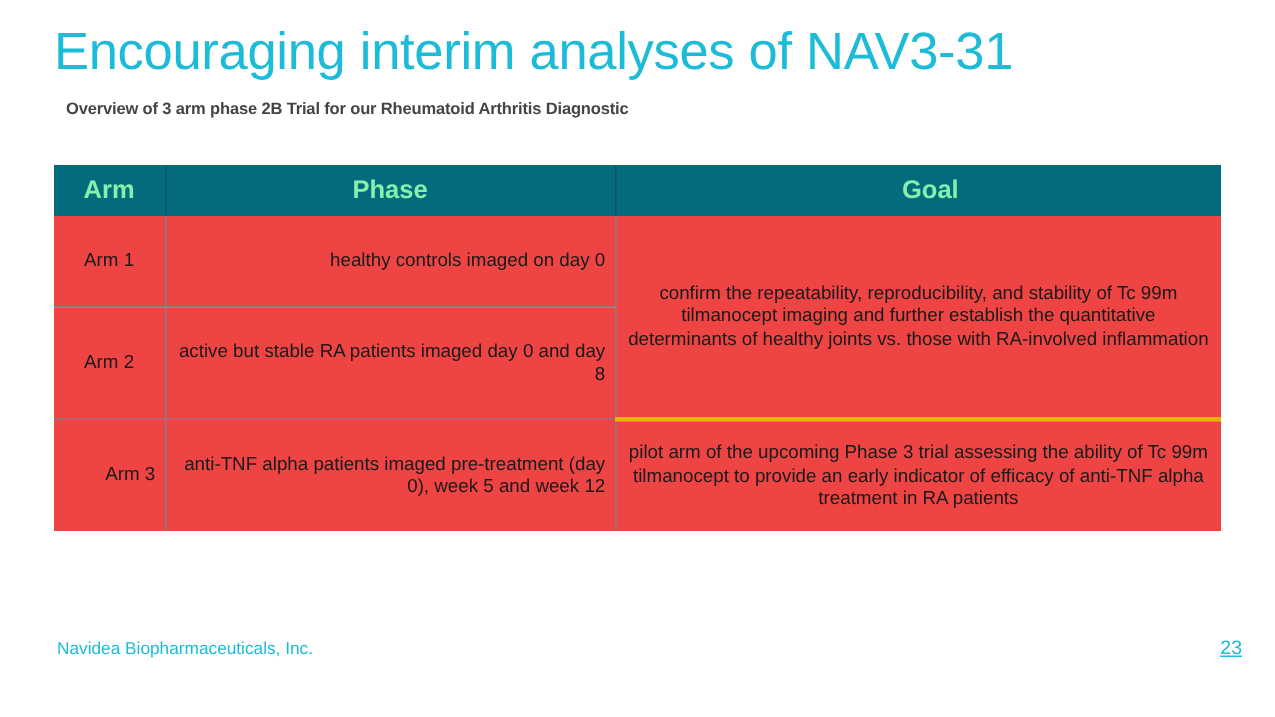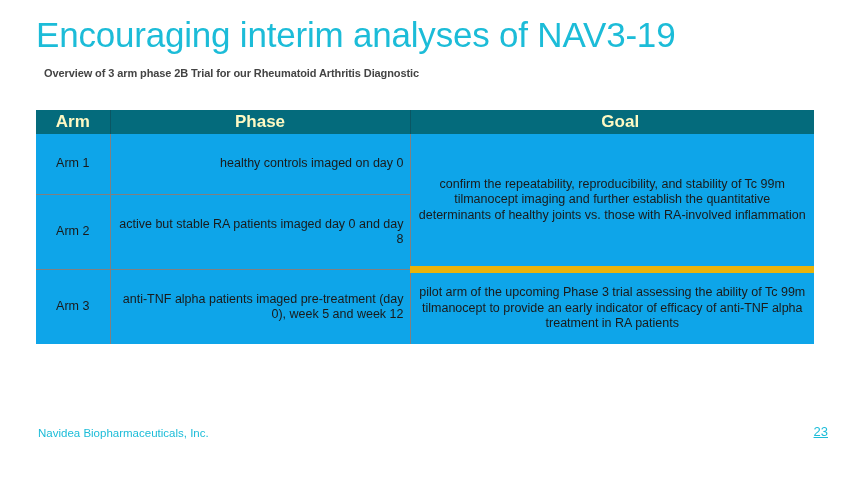--- a/index.html
+++ b/index.html
@@ -52,61 +52,61 @@
     border-collapse: collapse;
     table-layout: fixed;
   }
 
   .trial-table col.c-arm    { width: 74px;  }
   .trial-table col.c-design { width: 300px; }
   .trial-table col.c-goal   { width: 404px; }
 
   .trial-table thead th {
     background: #046B7C;
-    color: #fef9c3;
+    color: #86efac;
     font-size: 17px;
     font-weight: bold;
     text-align: center;
-    height: 24px;
+    height: 34px;
     padding: 0;
     vertical-align: middle;
     border-left: 1px solid #0b5663;
     border-right: 1px solid #0b5663;
   }
   .trial-table thead th.first { border-left: none; }
   .trial-table thead th.last  { border-right: none; padding-left: 16px; }
 
   .trial-table tbody td {
     vertical-align: middle;
     padding: 4px 6px;
     font-size: 12.5px;
     line-height: 15.5px;
     color: #1a1a1a;
-    background: #0ea5e9;
+    background: #ef4444;
   }
 
   .cell-arm {
     text-align: center;
     font-size: 15.5px;
     line-height: 18px;
     border-bottom: 1px solid #808080;
     border-right: 1px solid #808080;
   }
-  .cell-arm.no-rule { border-bottom: none; }
+  .cell-arm.no-rule { border-bottom: none; text-align: right; }
 
   .cell-design {
     text-align: right;
     border-bottom: 1px solid #808080;
     border-right: 1px solid #808080;
   }
   .cell-design.no-rule { border-bottom: none; }
 
   .cell-goal {
     text-align: center;
-    border-bottom: 7px solid #eab308;
+    border-bottom: 3px solid #eab308;
   }
   .cell-goal.no-rule { border-bottom: none; }
 
   .row-a .cell-arm, .row-a .cell-design { height: 52px; }
   .row-b .cell-arm, .row-b .cell-design { height: 66px; }
   .row-c .cell-arm, .row-c .cell-design { height: 66px; }
 
   
   .footer-company {
     position: absolute;
@@ -123,21 +123,21 @@
     font-size: 13px;
     line-height: 16px;
     color: #1CBCD8;
     text-align: right;
     text-decoration: underline;
   }
 </style>
 </head>
 <body>
 
-<div class="slide-title">Encouraging interim analyses of NAV3-19</div>
+<div class="slide-title">Encouraging interim analyses of NAV3-31</div>
 
 <div class="slide-subtitle">Overview of 3 arm phase 2B Trial for our Rheumatoid Arthritis Diagnostic</div>
 
 <table class="trial-table">
   <colgroup>
     <col class="c-arm">
     <col class="c-design">
     <col class="c-goal">
   </colgroup>
   <thead>

